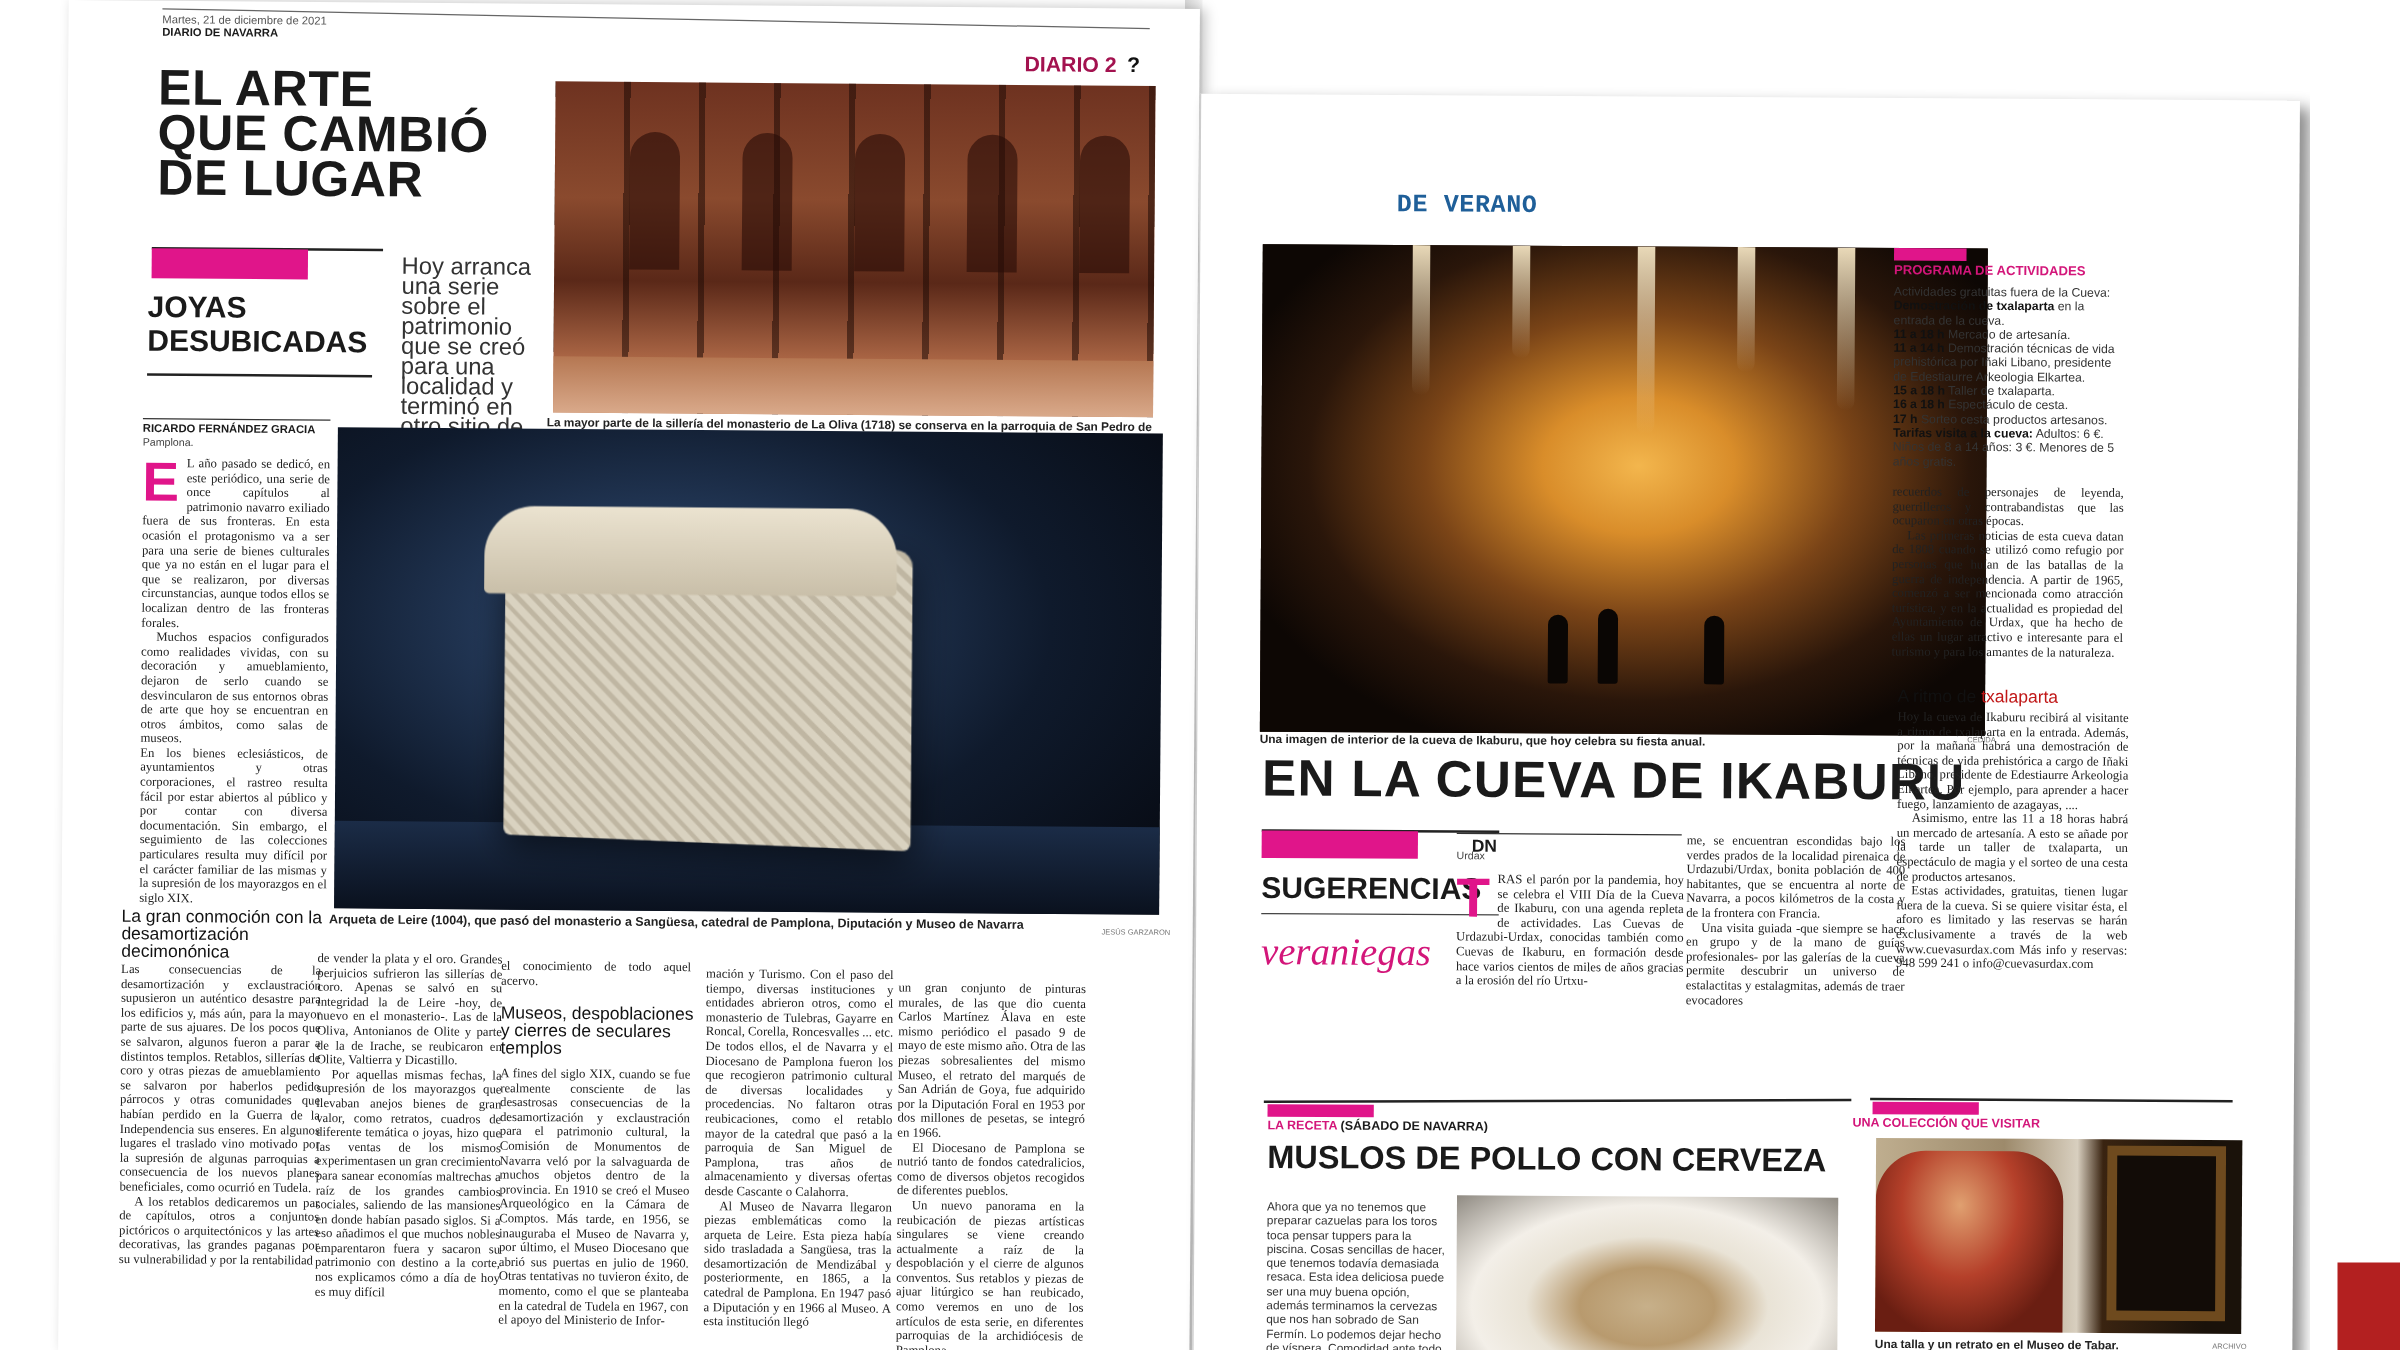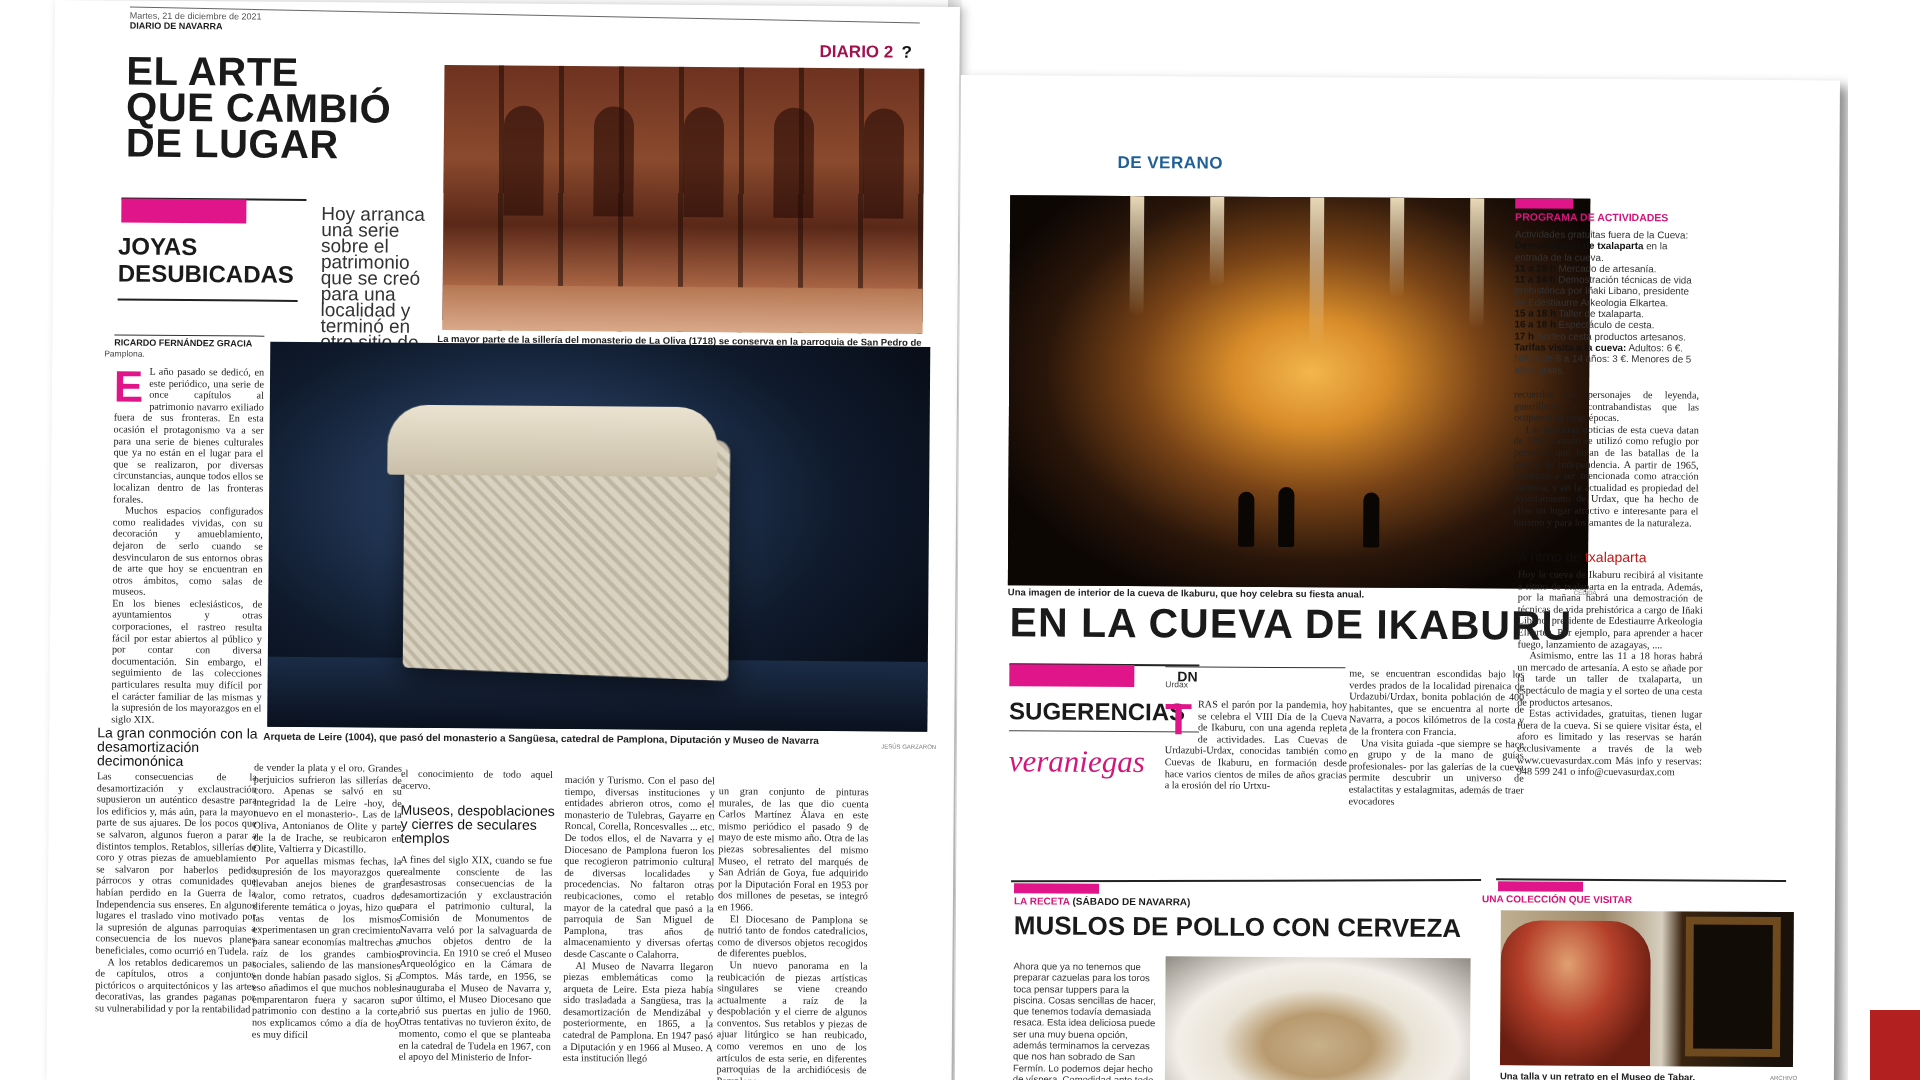--- a/index.html
+++ b/index.html
@@ -34,21 +34,21 @@
   .photo-choir { left: 390px; top: 62px; width: 480px; height: 265px;
     background:
       repeating-linear-gradient(90deg, rgba(0,0,0,0.0) 0 55px, rgba(30,10,5,0.55) 55px 60px),
       linear-gradient(180deg, #6e3220 0%, #8a4a2e 35%, #5a2818 60%, #b06a48 85%, #c98a66 100%); }
   .photo-choir .arch { position: absolute; top: 40px; width: 40px; height: 110px; border-radius: 20px 20px 0 0; background: rgba(40,12,6,0.6); }
   .photo-choir .floor { position: absolute; left: 0; bottom: 0; width: 100%; height: 45px; background: linear-gradient(180deg, #b57752, #d9a98a); }
   .caption-choir { left: 385px; top: 330px; width: 490px; font-family: "Liberation Sans", sans-serif; font-size: 9.5px; font-weight: bold; color: #222; white-space: nowrap; }
 
   .byline { left: 62px; top: 337px; font-family: "Liberation Sans", sans-serif; font-weight: bold; font-size: 9px; }
   .byline-rule { left: 62px; top: 334px; width: 150px; height: 1px; background: #333; }
-  .byline-loc { left: 52px; top: 348px; font-family: "Liberation Sans", sans-serif; font-size: 8.5px; color: #444; }
+  .byline-loc { left: 62px; top: 348px; font-family: "Liberation Sans", sans-serif; font-size: 8.5px; color: #444; }
 
   .body-col { font-size: 10.2px; line-height: 11.6px; color: #222; text-align: justify; }
   .body-col p { text-indent: 12px; }
   .body-col p.first { text-indent: 0; }
   .dropcap { float: left; font-family: "Liberation Sans", sans-serif; font-weight: 900; font-size: 44px; line-height: 38px; margin: 2px 6px 0 0; color: #e0158a; }
 
   .col1 { left: 62px; top: 365px; width: 150px; }
   .col1b { left: 48px; top: 722px; width: 160px; }
   .subhead { font-family: "Liberation Sans", sans-serif; font-size: 14px; line-height: 14px; color: #111; }
   .sub1 { left: 48px; top: 725px; width: 170px; }
@@ -65,21 +65,21 @@
   .credit-box { left: 832px; top: 737px; font-family: "Liberation Sans", sans-serif; font-size: 6px; color: #777; }
 
   .col2 { left: 205px; top: 760px; width: 148px; }
   .col3 { left: 352px; top: 765px; width: 152px; }
   .sub2 { left: 352px; top: 800px; width: 160px; }
   .col3b { left: 352px; top: 851px; width: 152px; }
   .col4 { left: 516px; top: 770px; width: 150px; }
   .col5 { left: 670px; top: 780px; width: 150px; }
 
   
-  .r-section { left: 157px; top: 77px; font-family: Liberation Sans, sans-serif; font-weight: bold; font-size: 17px; color: #1f5f99; letter-spacing: 0.5px; }
+  .r-section { left: 157px; top: 77px; font-family: Liberation Mono, monospace; font-weight: bold; font-size: 20px; color: #1f5f99; letter-spacing: 0.5px; }
   .cave { left: 50px; top: 120px; width: 580px; height: 390px;
     background:
       radial-gradient(ellipse at 52% 45%, #f3b64d 0%, #d98d2a 18%, #7a4417 40%, #2a160a 62%, #0d0704 80%),
       #1a0e06; }
   .cave .drip { position: absolute; top: 0; width: 14px; background: linear-gradient(180deg, #e9d9b8, rgba(160,120,70,0)); border-radius: 0 0 7px 7px; }
   .cave .person { position: absolute; bottom: 40px; width: 16px; height: 55px; background: #0a0604; border-radius: 8px 8px 2px 2px; }
   .caption-cave { left: 50px; top: 511px; font-family: "Liberation Sans", sans-serif; font-size: 9.5px; font-weight: bold; color: #222; white-space: nowrap; }
   .credit-cave { left: 616px; top: 511px; font-family: "Liberation Sans", sans-serif; font-size: 6px; color: #777; }
   .r-headline { left: 52px; top: 525px; font-family: "Liberation Sans", sans-serif; font-weight: 900; font-size: 41px; line-height: 44px; letter-spacing: 1px; white-space: nowrap; }
 

